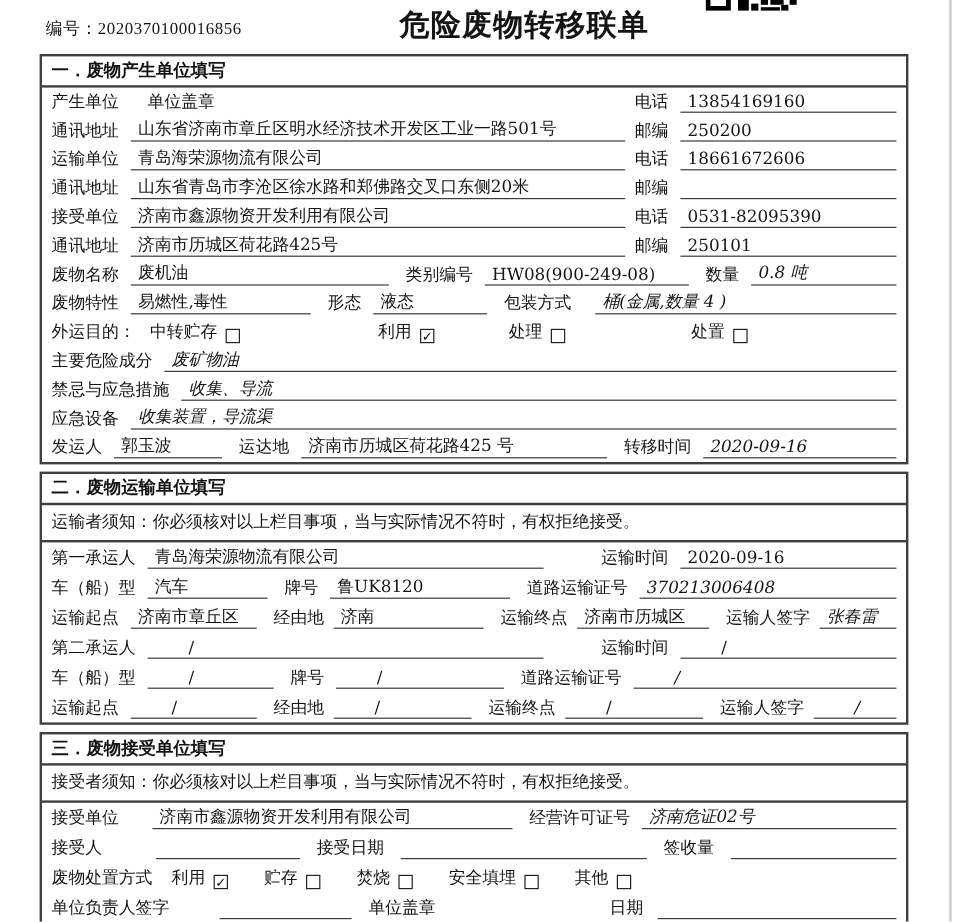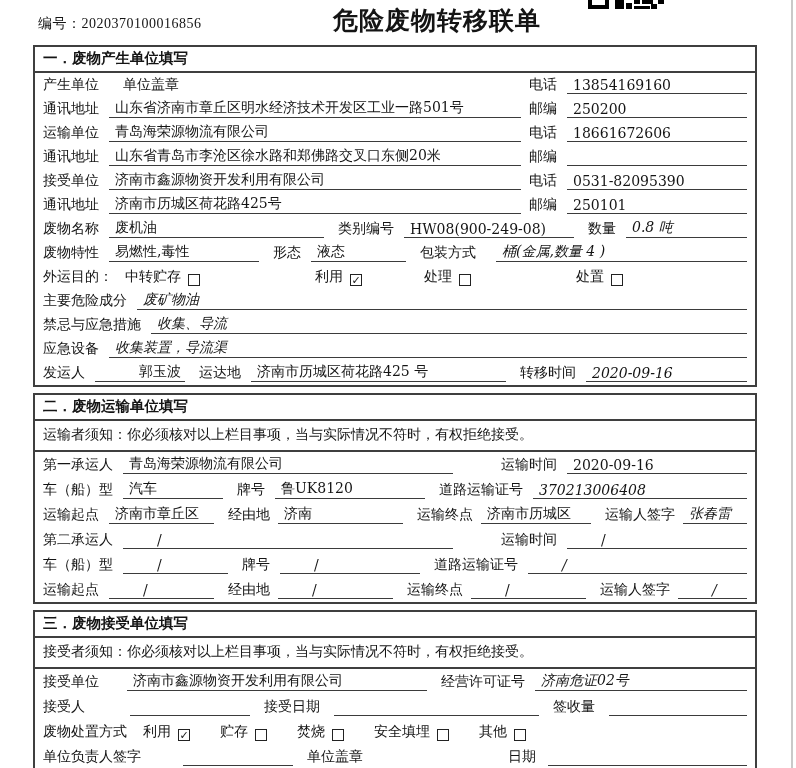--- a/index.html
+++ b/index.html
@@ -28,21 +28,21 @@
   .u.grow-end { flex:1 1 auto; margin-right:0;font-style:italic; }
   .fx { display:inline-block; }
   .spacer { flex:1 1 auto; }
   .slash { padding-left:34px; }
 
   
   .group { display:inline-flex; align-items:flex-end; }
   .cb { display:inline-block; width:12px; height:12px; border:1px solid #222; margin-left:7px;
         font-size:11px; line-height:11px; text-align:center; font-family:"DejaVu Sans",sans-serif; }
 
-  .w90  { width:90px;text-align:right; }  .w100 { width:100px; } .w105 { width:105px; }
+  .w90  { width:90px; }  .w100 { width:100px; } .w105 { width:105px; }
   .w110 { width:110px; } .w115 { width:115px; } .w120 { width:120px; }
   .w125 { width:125px;font-family:Liberation Mono, monospace; } .w140 { width:140px; } .w150 { width:150px; }
   .w170 { width:170px; } .w180 { width:180px; } .w205 { width:205px; }
   .w215 { width:215px; } .w255 { width:255px; } .w300 { width:300px; }
   .w330 { width:330px; } .w95 { width:95px; }
 </style>
 </head>
 <body>
 
 <div class="page">

